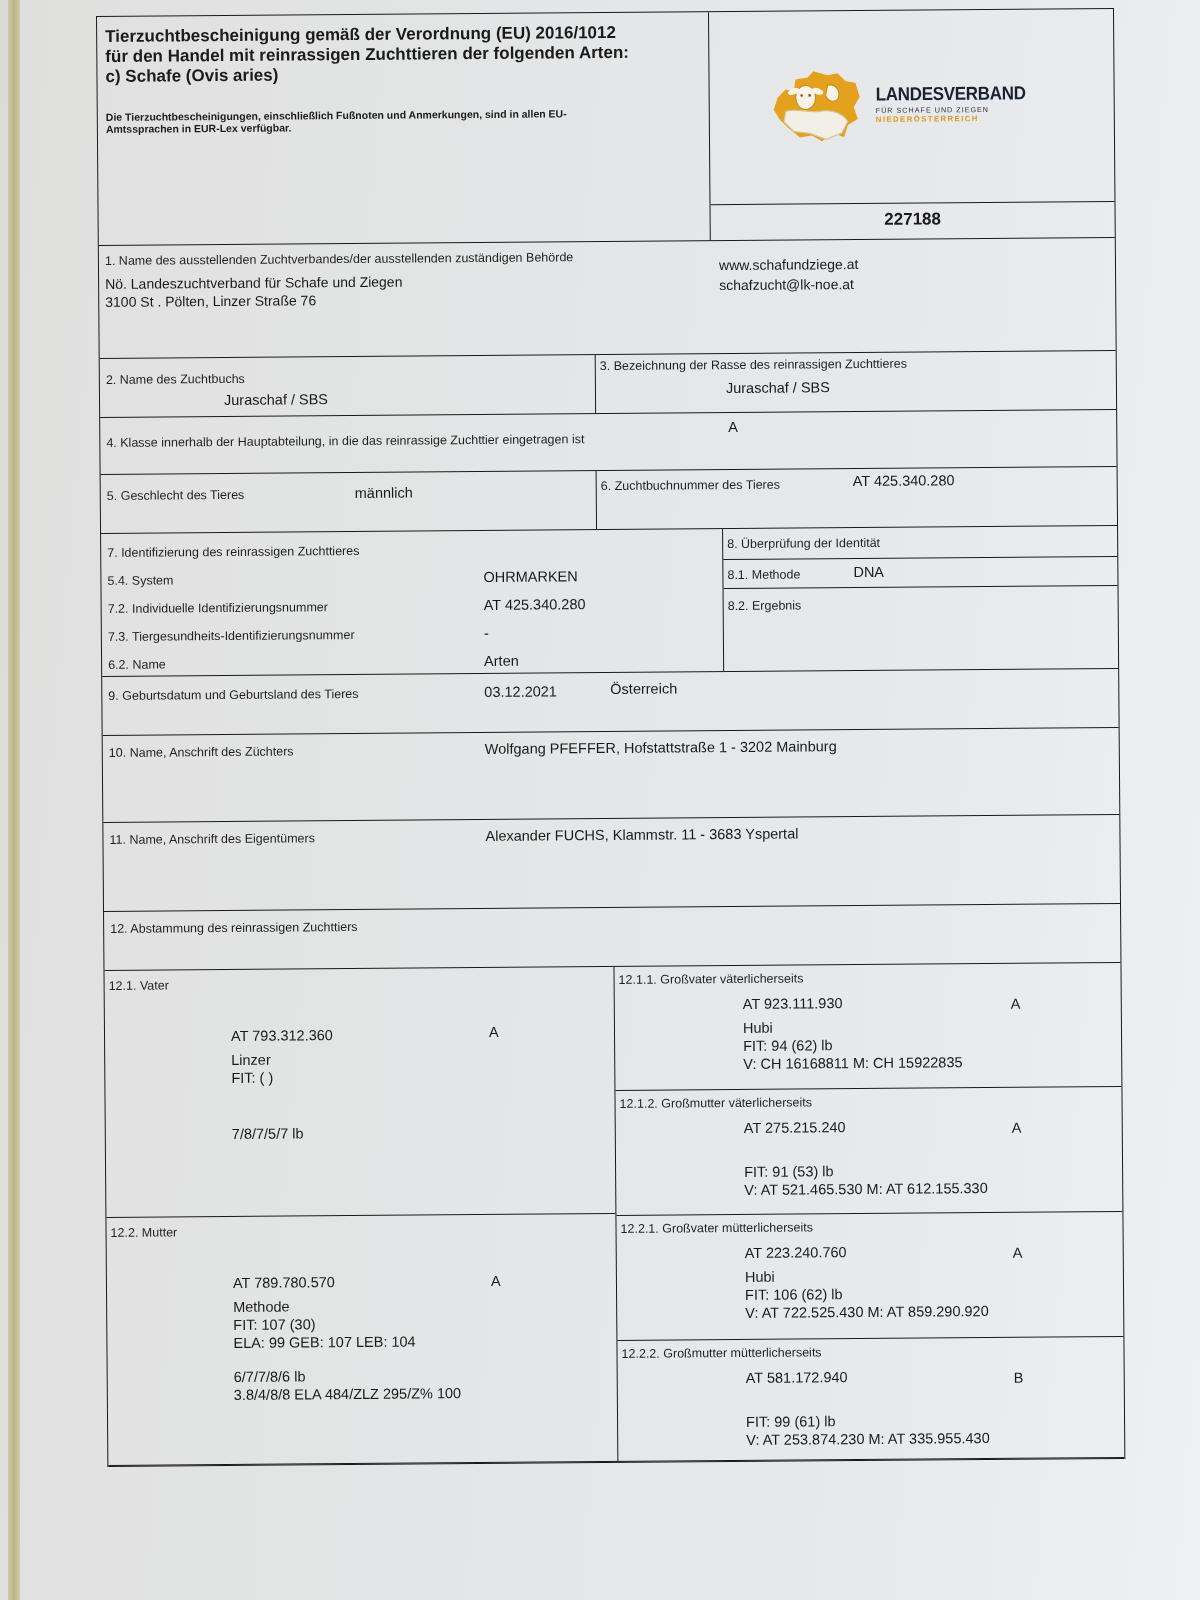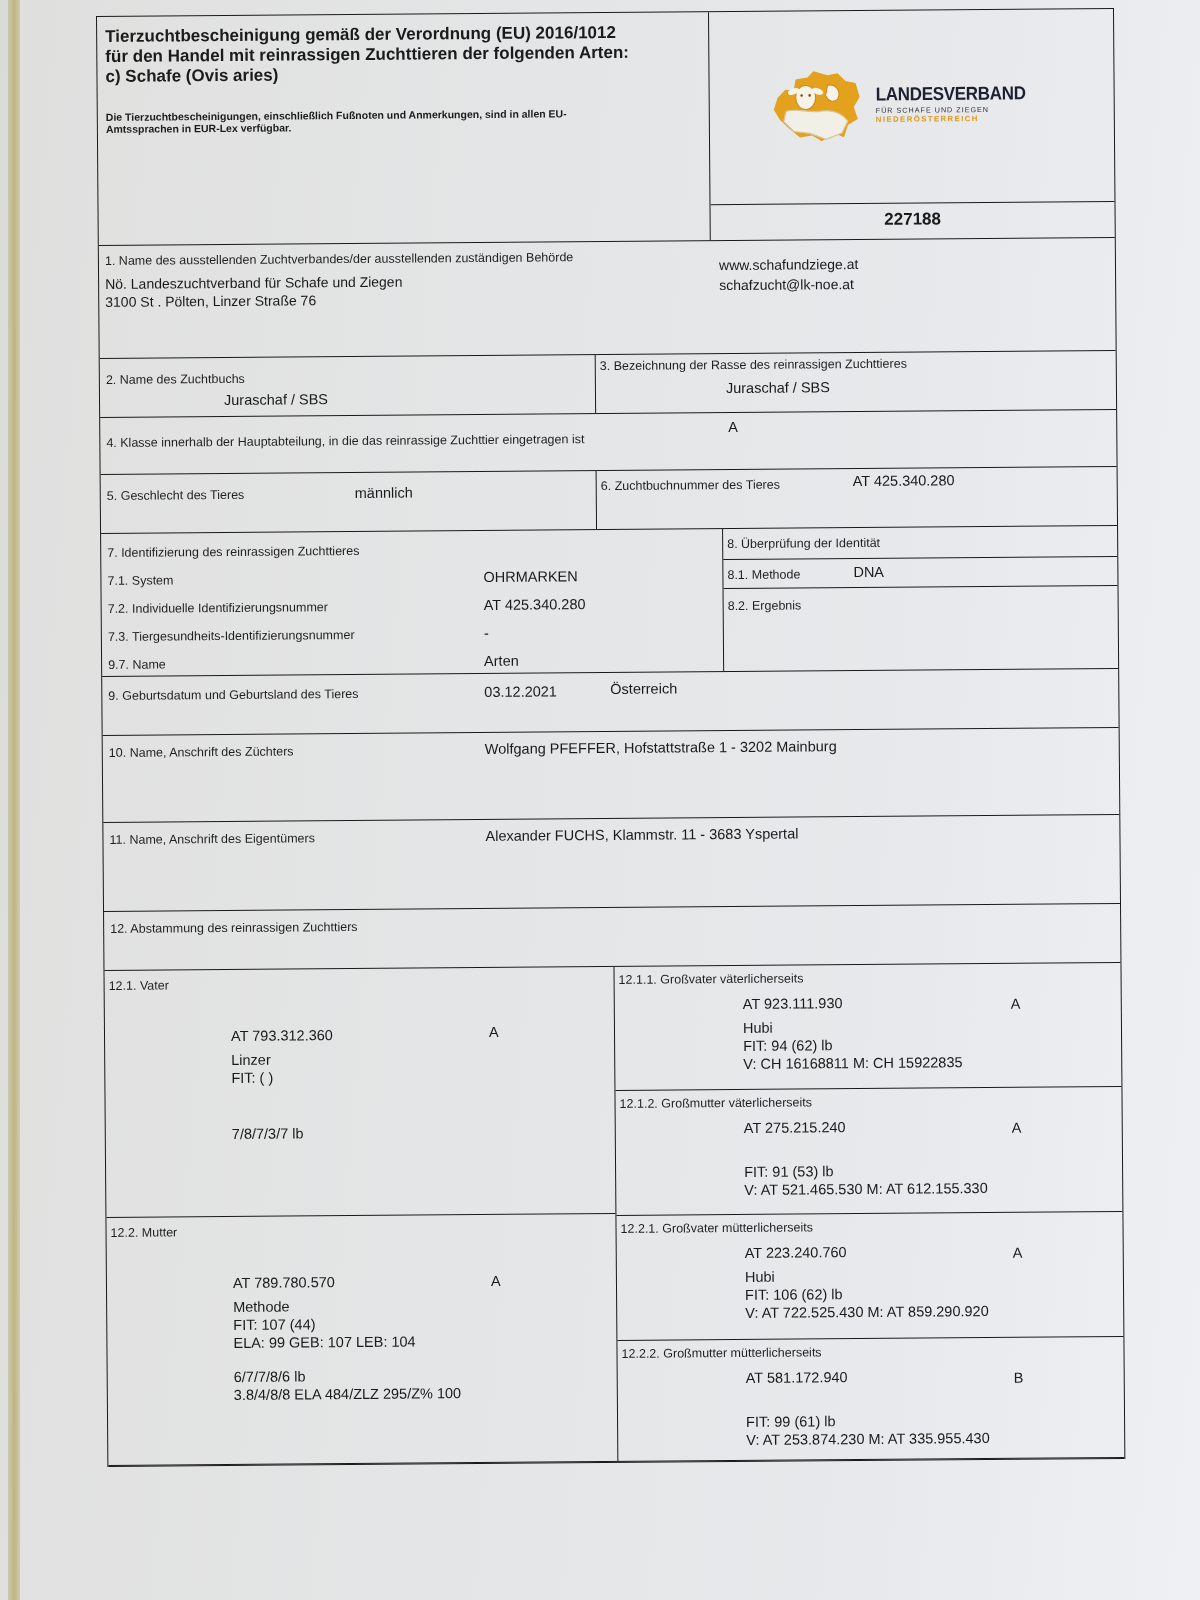--- a/index.html
+++ b/index.html
@@ -129,27 +129,27 @@
     </div>
     <div class="cell" style="flex:1">
       <span class="lbl abs" style="left:4px; top:8px">6. Zuchtbuchnummer des Tieres</span>
       <span class="val abs" style="left:256px; top:4px">AT 425.340.280</span>
     </div>
   </div>
 
   <div class="row" style="height:142px">
     <div class="cell vr" style="width:622px">
       <span class="lbl abs" style="left:6px; top:12px">7. Identifizierung des reinrassigen Zuchttieres</span>
-      <span class="lbl abs" style="left:6px; top:40px">7.1. System</span>
+      <span class="lbl abs" style="left:6px; top:40px">5.4. System</span>
       <span class="val abs" style="left:382px; top:38px">OHRMARKEN</span>
       <span class="lbl abs" style="left:6px; top:68px">7.2. Individuelle Identifizierungsnummer</span>
       <span class="val abs" style="left:382px; top:66px">AT 425.340.280</span>
       <span class="lbl abs" style="left:6px; top:96px">7.3. Tiergesundheits-Identifizierungsnummer</span>
       <span class="val abs" style="left:382px; top:94px">-</span>
-      <span class="lbl abs" style="left:6px; top:124px">9.7. Name</span>
+      <span class="lbl abs" style="left:6px; top:124px">6.2. Name</span>
       <span class="val abs" style="left:382px; top:122px">Arten</span>
     </div>
     <div class="cell" style="flex:1; display:flex; flex-direction:column">
       <div style="height:30px; border-bottom:1.6px solid #1a1a1a; position:relative">
         <span class="lbl abs" style="left:4px; top:8px">8. Überprüfung der Identität</span>
       </div>
       <div style="height:28px; border-bottom:1.6px solid #1a1a1a; position:relative">
         <span class="lbl abs" style="left:4px; top:8px">8.1. Methode</span>
         <span class="val abs" style="left:130px; top:5px">DNA</span>
       </div>
@@ -188,28 +188,28 @@
   </div>
 
   <div class="row" style="height:494px">
     <div class="cell vr pedigree-left" style="display:flex; flex-direction:column">
       <div class="pbox" style="height:246px">
         <span class="lbl abs" style="left:4px; top:8px">12.1. Vater</span>
         <span class="val abs" style="left:126px; top:58px">AT 793.312.360</span>
         <span class="val abs" style="left:384px; top:56px">A</span>
         <span class="val abs" style="left:126px; top:82px">Linzer</span>
         <span class="val abs" style="left:126px; top:100px">FIT: ( )</span>
-        <span class="val abs" style="left:126px; top:156px">7/8/7/3/7 lb</span>
+        <span class="val abs" style="left:126px; top:156px">7/8/7/5/7 lb</span>
       </div>
       <div class="pbox" style="flex:1">
         <span class="lbl abs" style="left:4px; top:8px">12.2. Mutter</span>
         <span class="val abs" style="left:126px; top:58px">AT 789.780.570</span>
         <span class="val abs" style="left:384px; top:58px">A</span>
         <span class="val abs" style="left:126px; top:82px">Methode</span>
-        <span class="val abs" style="left:126px; top:100px">FIT: 107 (44)</span>
+        <span class="val abs" style="left:126px; top:100px">FIT: 107 (30)</span>
         <span class="val abs" style="left:126px; top:118px">ELA: 99 GEB: 107 LEB: 104</span>
         <span class="val abs" style="left:126px; top:152px">6/7/7/8/6 lb</span>
         <span class="val abs" style="left:126px; top:170px">3.8/4/8/8 ELA 484/ZLZ 295/Z% 100</span>
       </div>
     </div>
 
     <div class="cell pedigree-right" style="display:flex; flex-direction:column">
       <div class="pbox" style="height:123px">
         <span class="lbl abs" style="left:4px; top:6px">12.1.1. Großvater väterlicherseits</span>
         <span class="val abs" style="left:128px; top:30px">AT 923.111.930</span>

